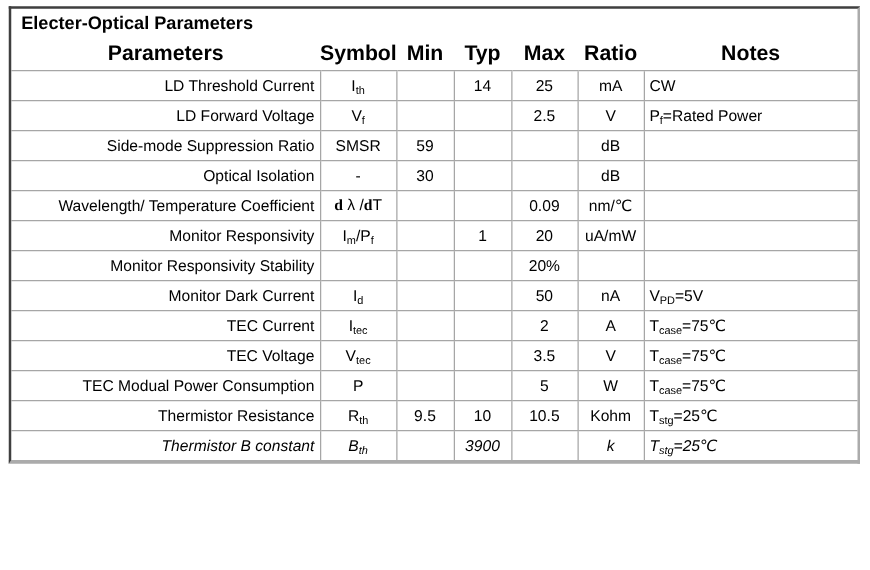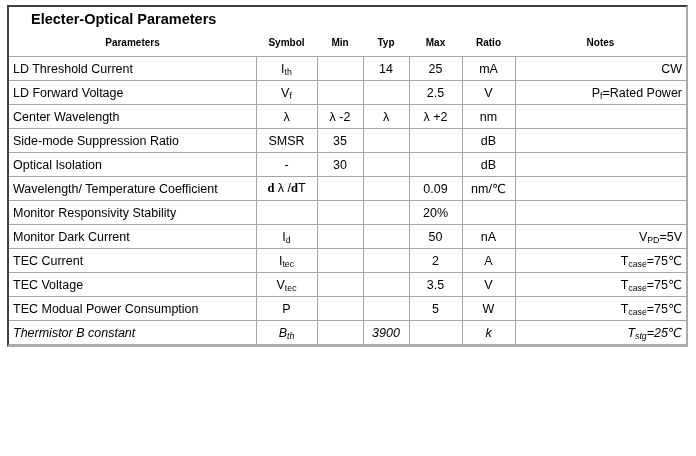--- a/index.html
+++ b/index.html
@@ -19,35 +19,35 @@
     box-sizing: border-box;
     background: #ffffff;
     border-top: 2px solid #3f3f3f;
     border-left: 2px solid #3f3f3f;
     border-right: 2px solid #ababab;
     border-bottom: 3px solid #ababab;
   }
   .table-title {
     height: 22px;
     line-height: 24px;
-    padding-left: 22px;
+    padding-left: 8px;
     font-size: 14.5px;
     font-weight: bold;
     white-space: nowrap;
     overflow: hidden;
   }
   table.spec {
     border-collapse: collapse;
     table-layout: fixed;
     width: 100%;
     font-size: 12.5px;
   }
   table.spec th {
     height: 27px;
-    font-size: 10px;
+    font-size: 17px;
     font-weight: bold;
     text-align: center;
     vertical-align: middle;
     border: none;
     border-bottom: 1px solid #a6a6a6;
     padding: 0;
     overflow: hidden;
     white-space: nowrap;
   }
   table.spec td {
@@ -55,23 +55,23 @@
     vertical-align: middle;
     border: 1px solid #a6a6a6;
     padding: 0 4px;
     overflow: hidden;
     white-space: nowrap;
   }
   table.spec td:first-child { border-left: none; }
   table.spec td:last-child  { border-right: none; }
   table.spec tbody tr:first-child td { border-top: none; }
   table.spec tbody tr:last-child td  { border-bottom: none; font-style: italic; }
-  td.c0 { text-align: left; padding-left: 10px; }
+  td.c0 { text-align: right; padding-left: 10px; }
   td.c1, td.c2, td.c3, td.c4, td.c5 { text-align: center; }
-  td.c6 { text-align: right; padding-left: 8px; }
+  td.c6 { text-align: left; padding-left: 8px; }
   sub {
     font-size: 0.7em;
     line-height: 0;
     vertical-align: -0.25em;
     letter-spacing: 0;
   }
   b.sym-d {
     font-family: "Liberation Serif", "DejaVu Serif", serif;
     font-weight: bold;
   }
@@ -115,32 +115,23 @@
         <tr>
           <td class="c0">LD Forward Voltage</td>
           <td class="c1">V<sub>f</sub></td>
           <td class="c2"></td>
           <td class="c3"></td>
           <td class="c4">2.5</td>
           <td class="c5">V</td>
           <td class="c6">P<sub>f</sub>=Rated Power</td>
         </tr>
         <tr>
-          <td class="c0">Center Wavelength</td>
-          <td class="c1">λ</td>
-          <td class="c2">λ -2</td>
-          <td class="c3">λ</td>
-          <td class="c4">λ +2</td>
-          <td class="c5">nm</td>
-          <td class="c6"></td>
-        </tr>
-        <tr>
           <td class="c0">Side-mode Suppression Ratio</td>
           <td class="c1">SMSR</td>
-          <td class="c2">35</td>
+          <td class="c2">59</td>
           <td class="c3"></td>
           <td class="c4"></td>
           <td class="c5">dB</td>
           <td class="c6"></td>
         </tr>
         <tr>
           <td class="c0">Optical Isolation</td>
           <td class="c1">-</td>
           <td class="c2">30</td>
           <td class="c3"></td>
@@ -151,20 +142,29 @@
         <tr>
           <td class="c0">Wavelength/ Temperature Coefficient</td>
           <td class="c1"><b class="sym-d">d</b> λ /<b class="sym-d">d</b>T</td>
           <td class="c2"></td>
           <td class="c3"></td>
           <td class="c4">0.09</td>
           <td class="c5">nm/℃</td>
           <td class="c6"></td>
         </tr>
         <tr>
+          <td class="c0">Monitor Responsivity</td>
+          <td class="c1">I<sub>m</sub>/P<sub>f</sub></td>
+          <td class="c2"></td>
+          <td class="c3">1</td>
+          <td class="c4">20</td>
+          <td class="c5">uA/mW</td>
+          <td class="c6"></td>
+        </tr>
+        <tr>
           <td class="c0">Monitor Responsivity Stability</td>
           <td class="c1"></td>
           <td class="c2"></td>
           <td class="c3"></td>
           <td class="c4">20%</td>
           <td class="c5"></td>
           <td class="c6"></td>
         </tr>
         <tr>
           <td class="c0">Monitor Dark Current</td>
@@ -194,20 +194,29 @@
           <td class="c6">T<sub>case</sub>=75℃</td>
         </tr>
         <tr>
           <td class="c0">TEC Modual Power Consumption</td>
           <td class="c1">P</td>
           <td class="c2"></td>
           <td class="c3"></td>
           <td class="c4">5</td>
           <td class="c5">W</td>
           <td class="c6">T<sub>case</sub>=75℃</td>
+        </tr>
+        <tr>
+          <td class="c0">Thermistor Resistance</td>
+          <td class="c1">R<sub>th</sub></td>
+          <td class="c2">9.5</td>
+          <td class="c3">10</td>
+          <td class="c4">10.5</td>
+          <td class="c5">Kohm</td>
+          <td class="c6">T<sub>stg</sub>=25℃</td>
         </tr>
         <tr>
           <td class="c0">Thermistor B constant</td>
           <td class="c1">B<sub>th</sub></td>
           <td class="c2"></td>
           <td class="c3">3900</td>
           <td class="c4"></td>
           <td class="c5">k</td>
           <td class="c6">T<sub>stg</sub>=25℃</td>
         </tr>

